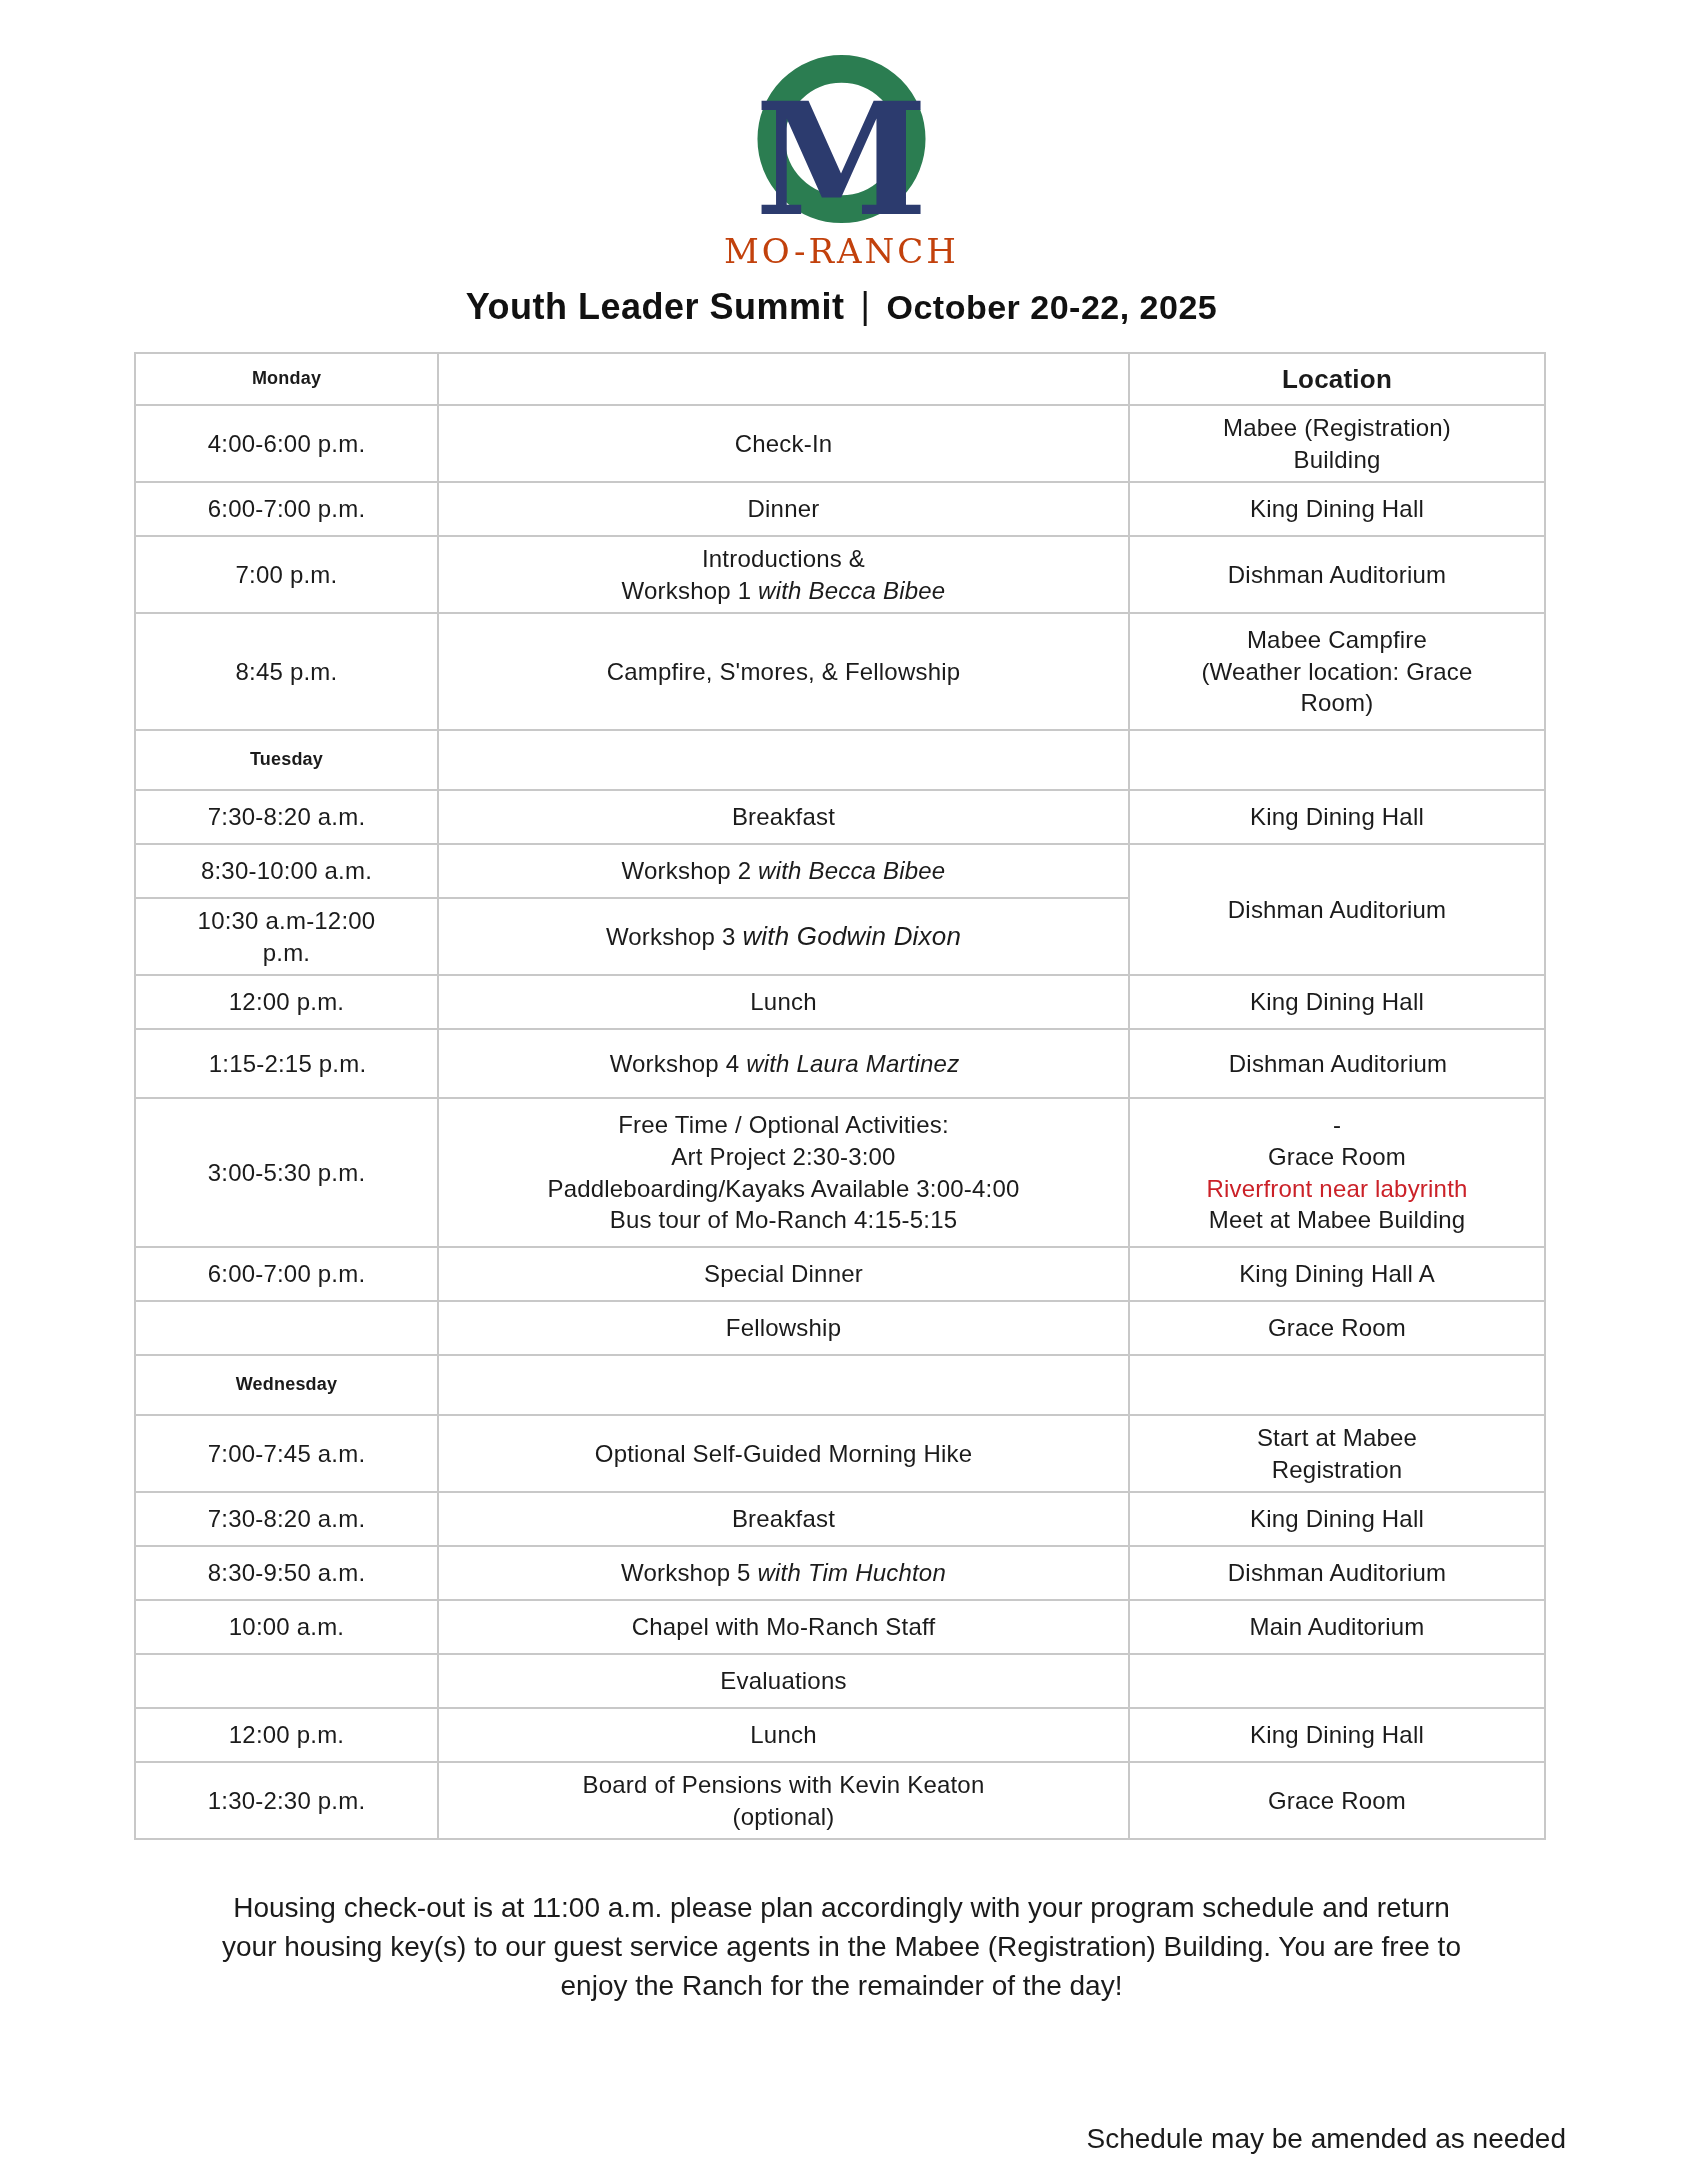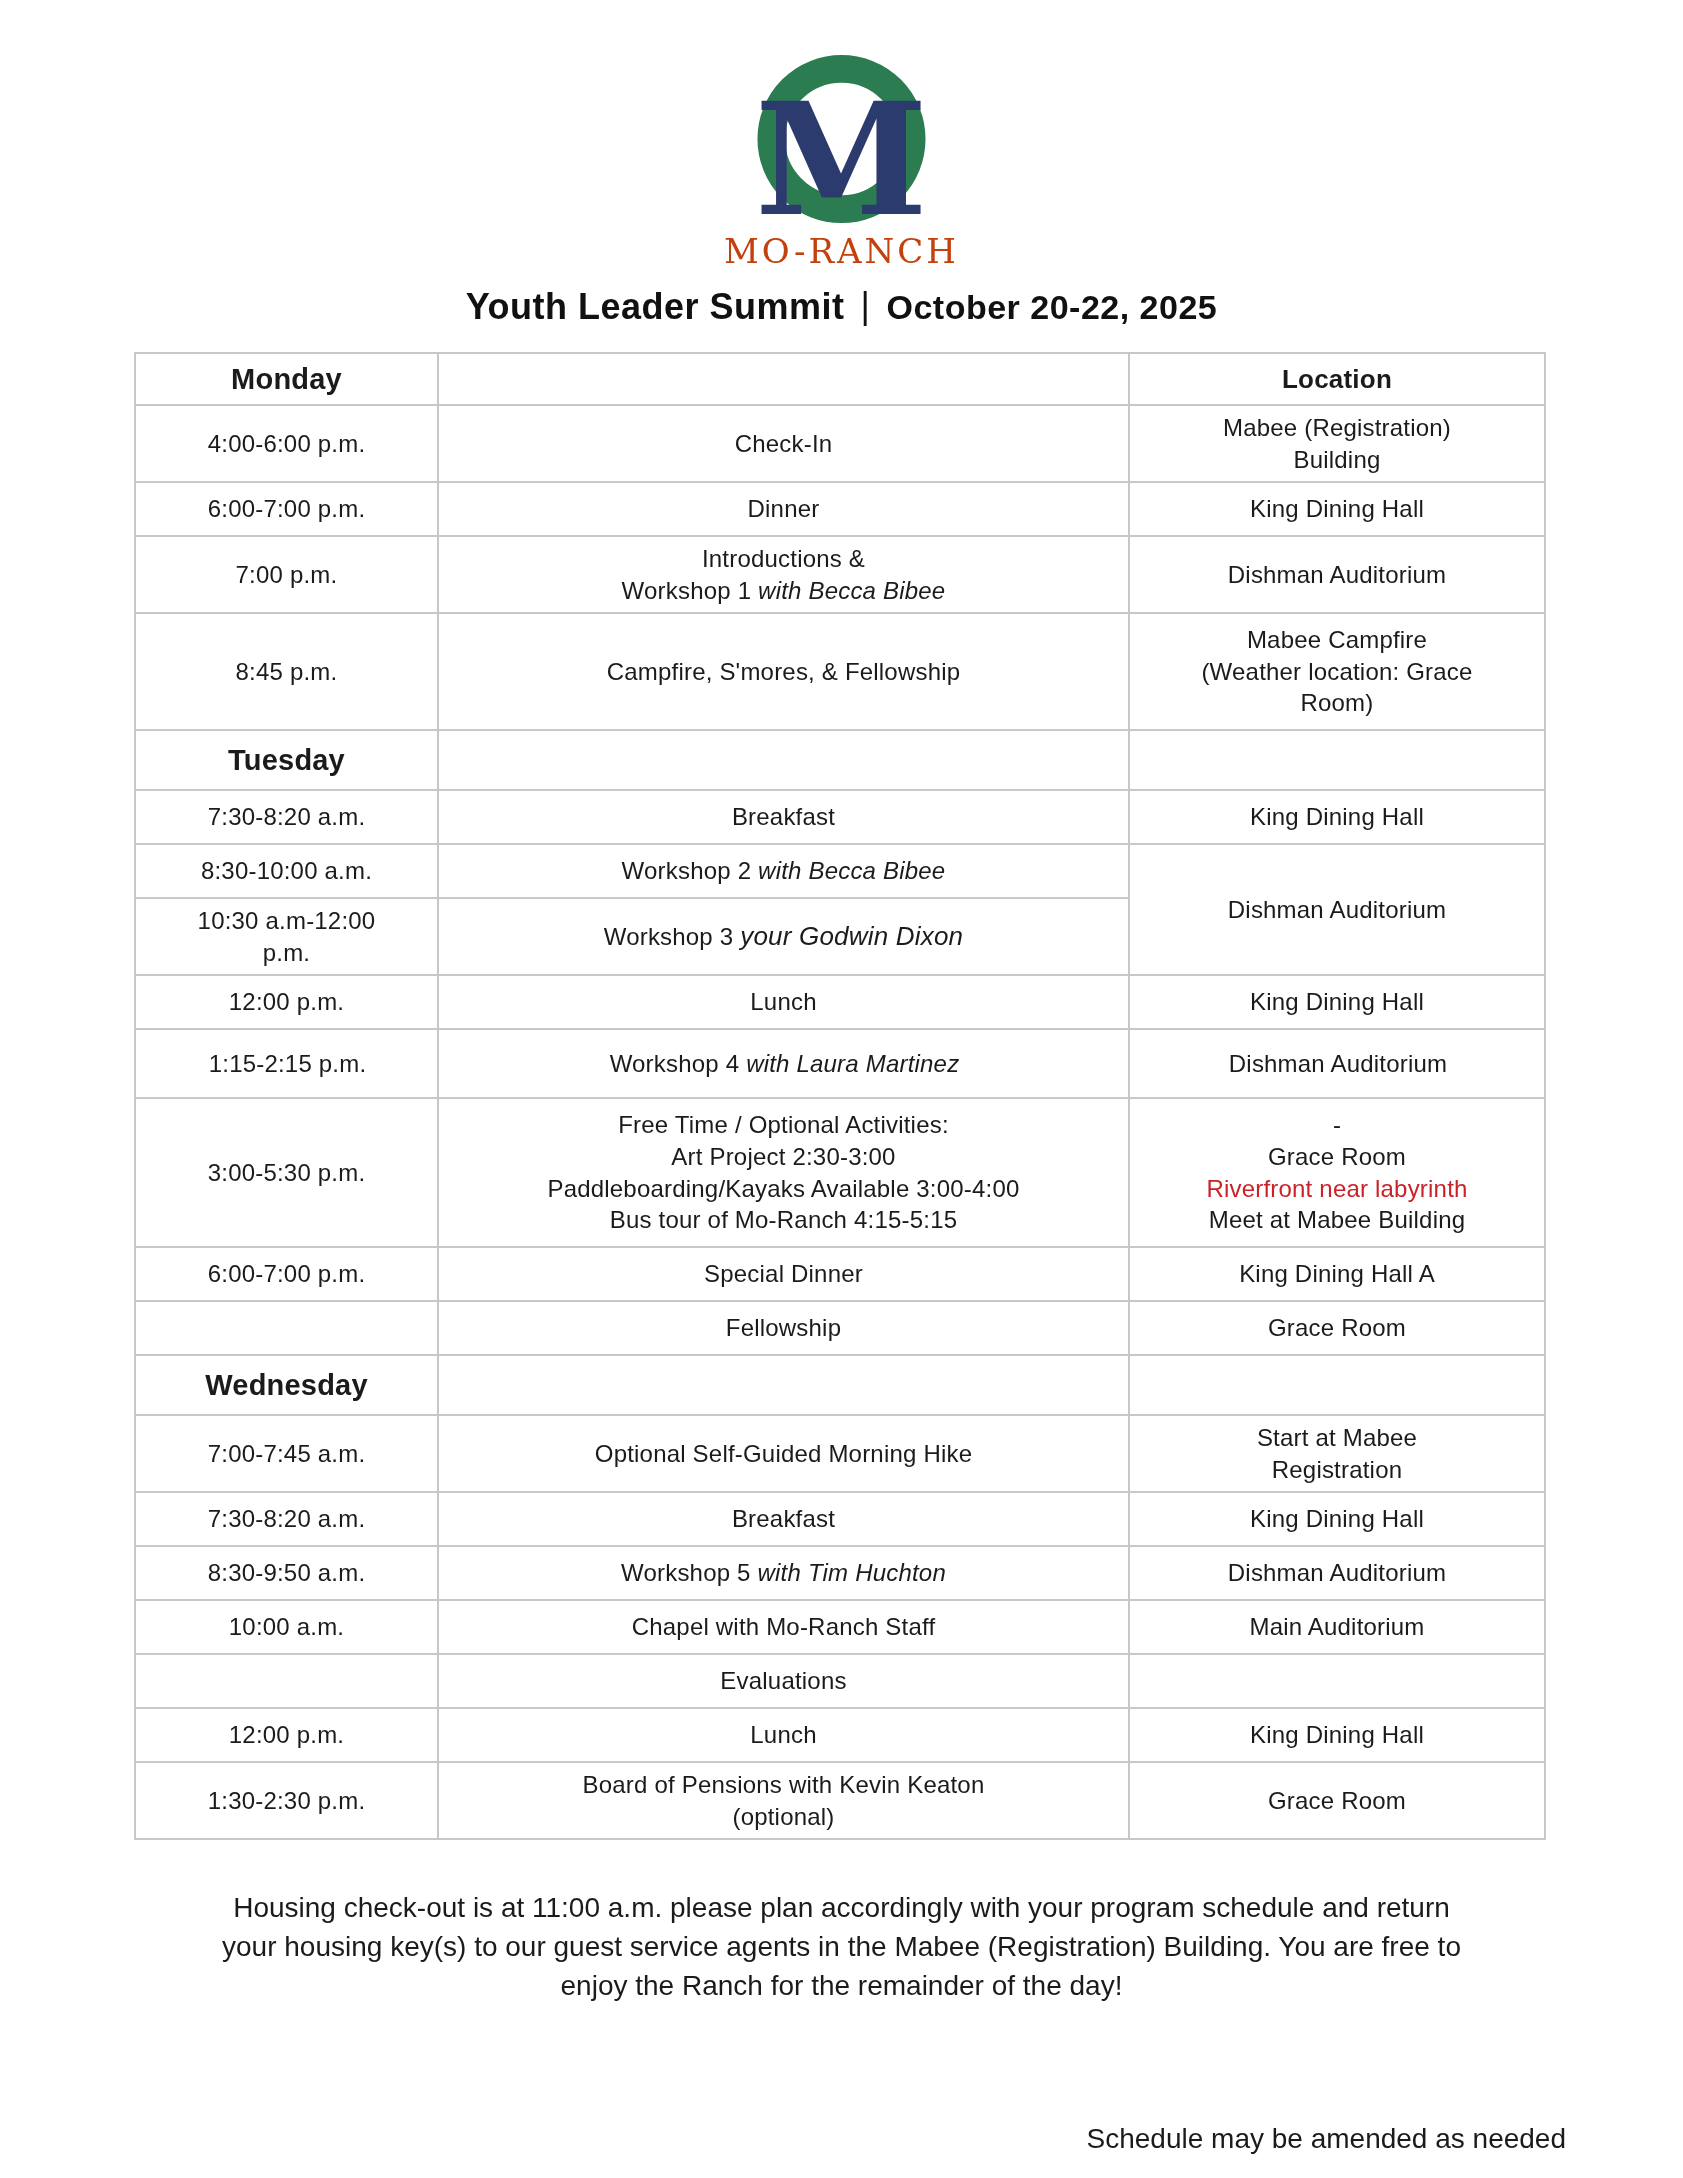--- a/index.html
+++ b/index.html
@@ -25,21 +25,21 @@
     margin:24px 0 0 134px; width:1410px;
   }
   td {
     border:2px solid #c8c8c8;
     text-align:center; vertical-align:middle;
     font-size:24px; line-height:1.32; letter-spacing:0.2px;
     padding:5px 10px;
     white-space:pre-line;
     overflow:hidden;
   }
-  .day-cell { font-weight:bold; font-size:29px; }
+  .day-cell { font-weight:bold; font-size:18px; }
   .loc-head { font-weight:bold; font-size:26px; }
   .blk { display:block; }
   .it { font-style:italic; }
   .it-big { font-style:italic; font-size:26px; }
   .red-line { display:block; color:#cb2128; }
   tr.r44 td { height:40px; }
   tr.r48 td { height:42px;margin-top:47px; }
   tr.r54 td { height:48px; }
   tr.r64 td { height:57px;padding-left:12px; }
   tr.r74 td { height:65px; }
@@ -127,21 +127,21 @@
 
     <tr class="r48">
       <td>8:30-10:00 a.m.</td>
       <td><span>Workshop 2</span> <span class="it">with Becca Bibee</span></td>
       <td rowspan="2">Dishman Auditorium</td>
     </tr>
 
     <tr class="r74">
       <td>10:30 a.m-12:00
 p.m.</td>
-      <td><span>Workshop 3</span> <span class="it-big">your Godwin Dixon</span></td>
+      <td><span>Workshop 3</span> <span class="it-big">with Godwin Dixon</span></td>
     </tr>
 
     <tr class="r48">
       <td>12:00 p.m.</td>
       <td>Lunch</td>
       <td>King Dining Hall</td>
     </tr>
 
     <tr class="r64">
       <td>1:15-2:15 p.m.</td>

